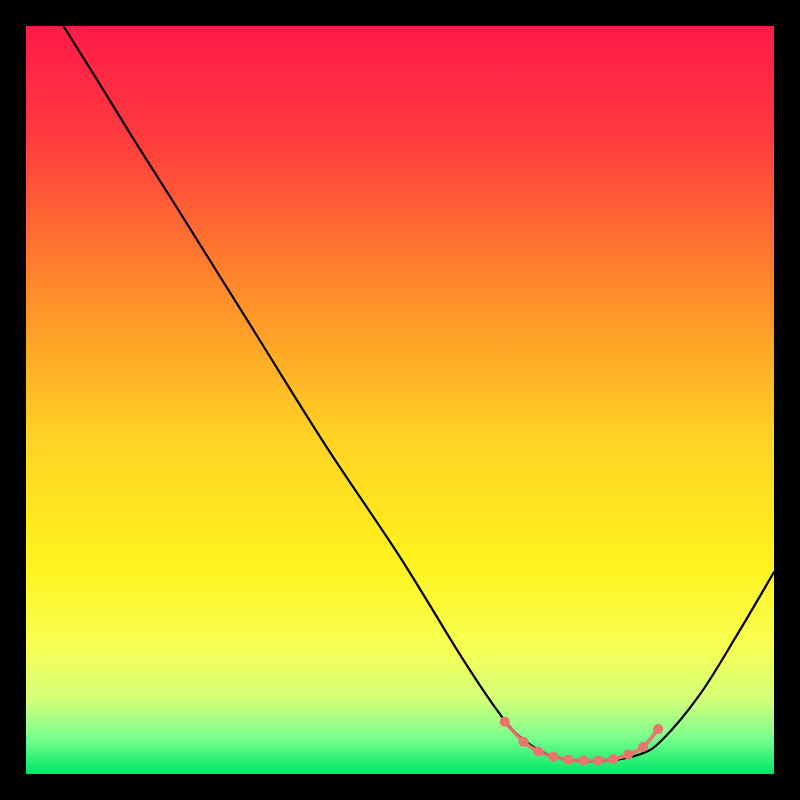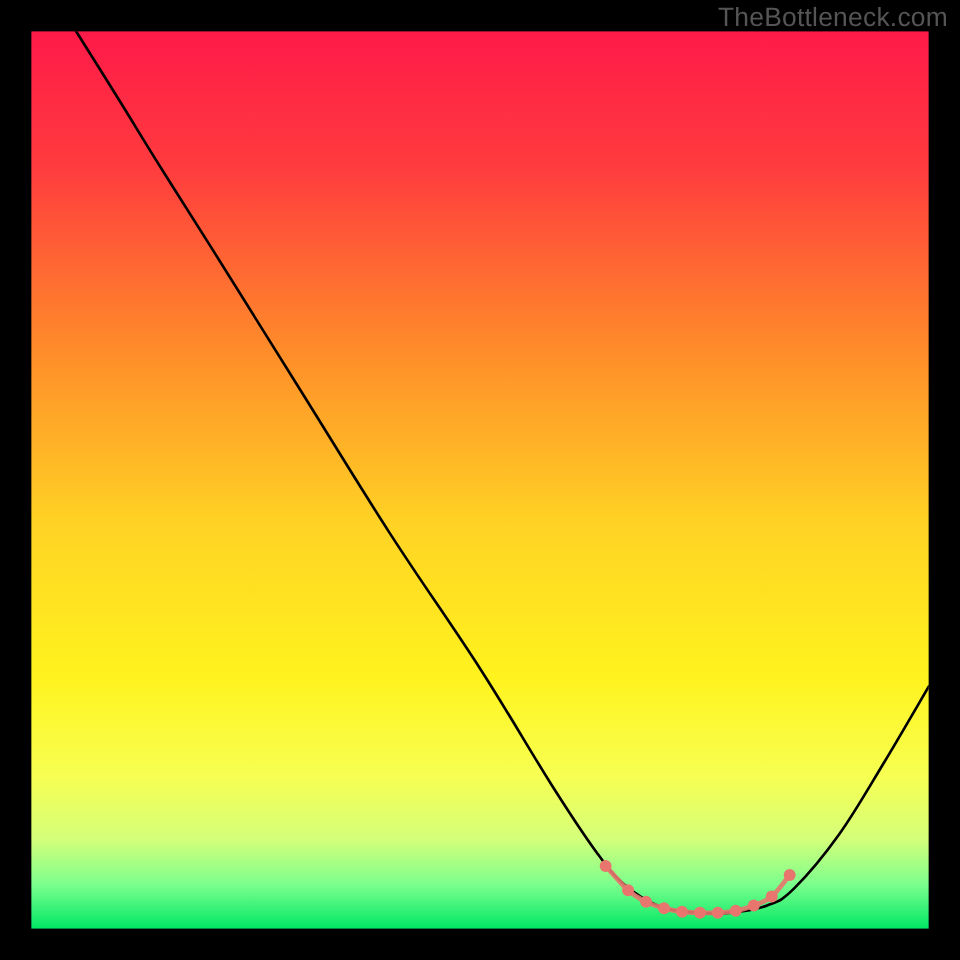--- a/index.html
+++ b/index.html
@@ -35,21 +35,20 @@
     top: 26px;
     width: 748px;
     height: 748px;
   }
   svg { display: block; }
 </style>
 </head>
 <body>
 
 <div class="frame">
-  <div class="watermark">TheBottleneck.com</div>
 
   <div class="plot">
     <svg id="chart-svg" width="748" height="748" viewBox="0 0 748 748">
       <defs>
         <linearGradient id="bg-grad" x1="0" y1="0" x2="0" y2="1">
             <stop offset="0%" stop-color="#ff1a49"></stop>
             <stop offset="15%" stop-color="#ff3b3e"></stop>
             <stop offset="35%" stop-color="#ff8a2a"></stop>
             <stop offset="55.00000000000001%" stop-color="#ffd324"></stop>
             <stop offset="72%" stop-color="#fff31e"></stop>

